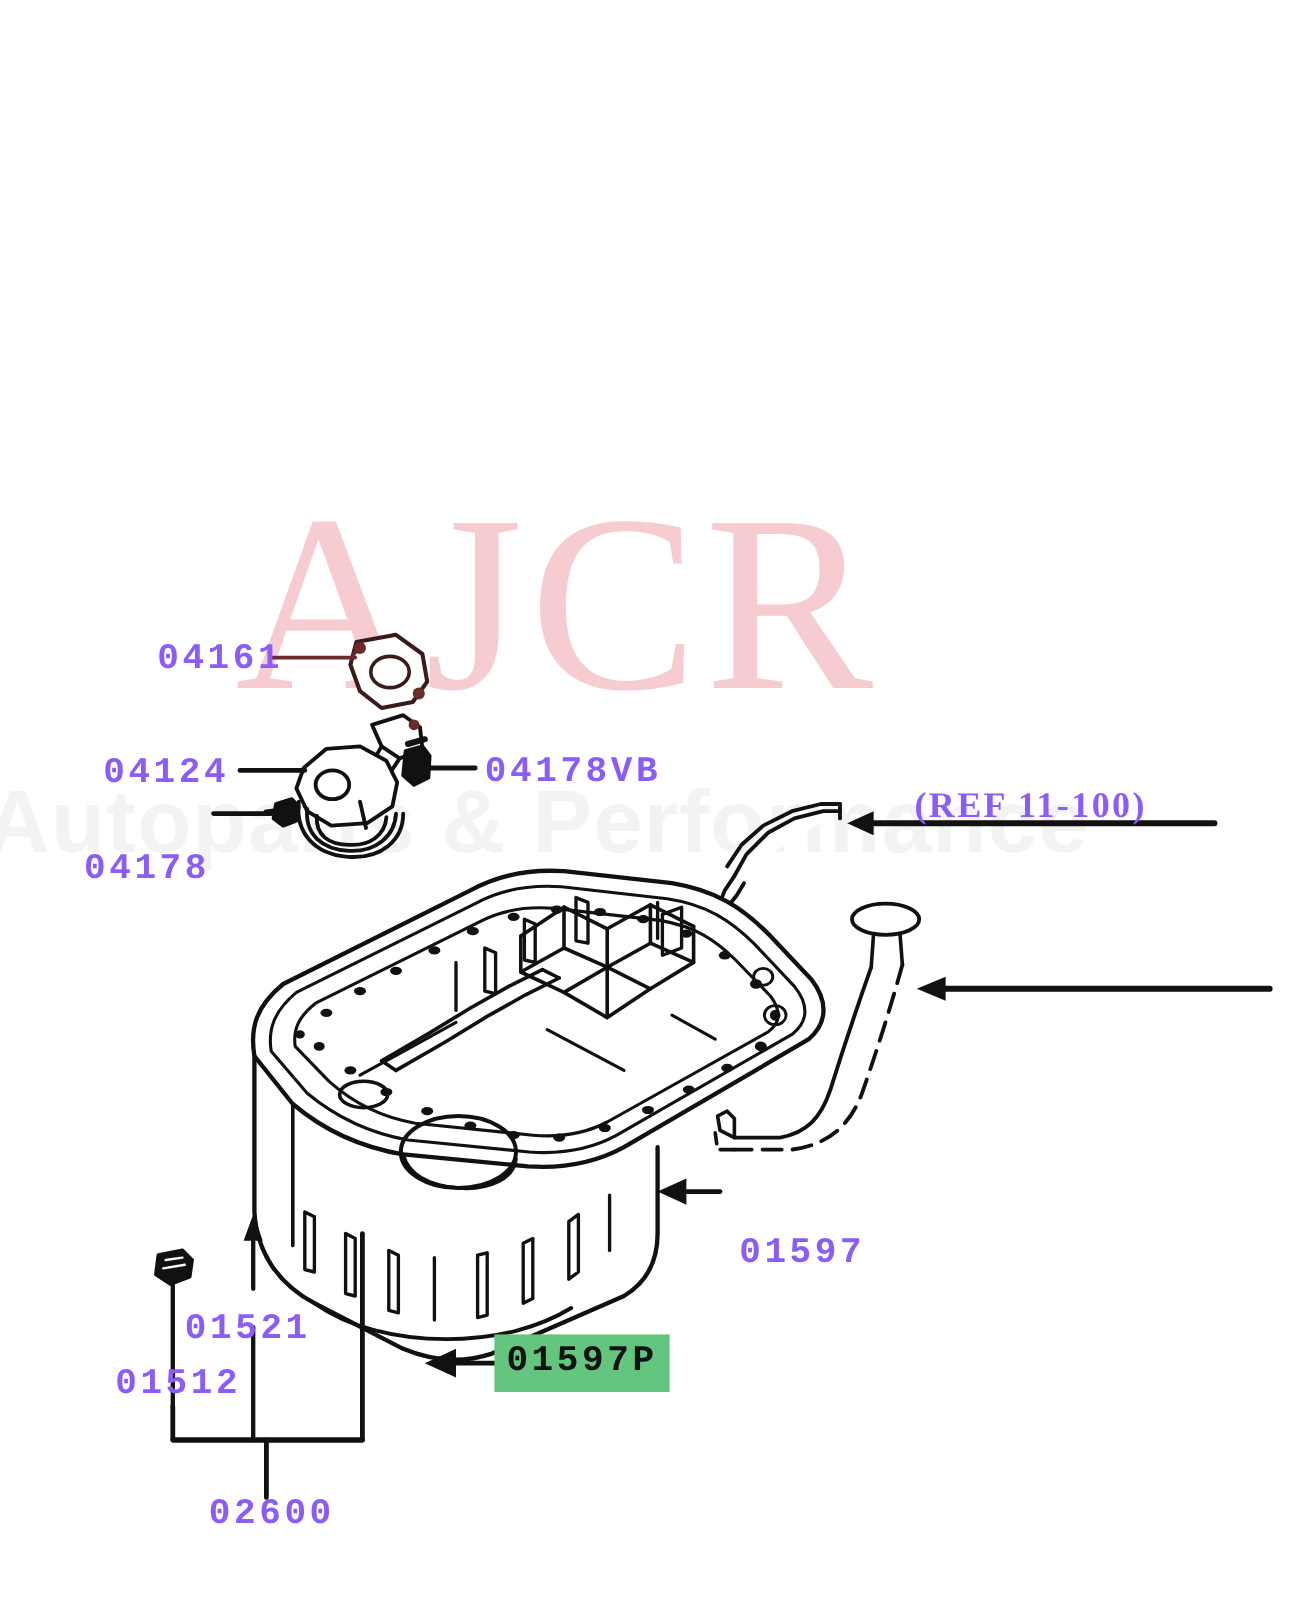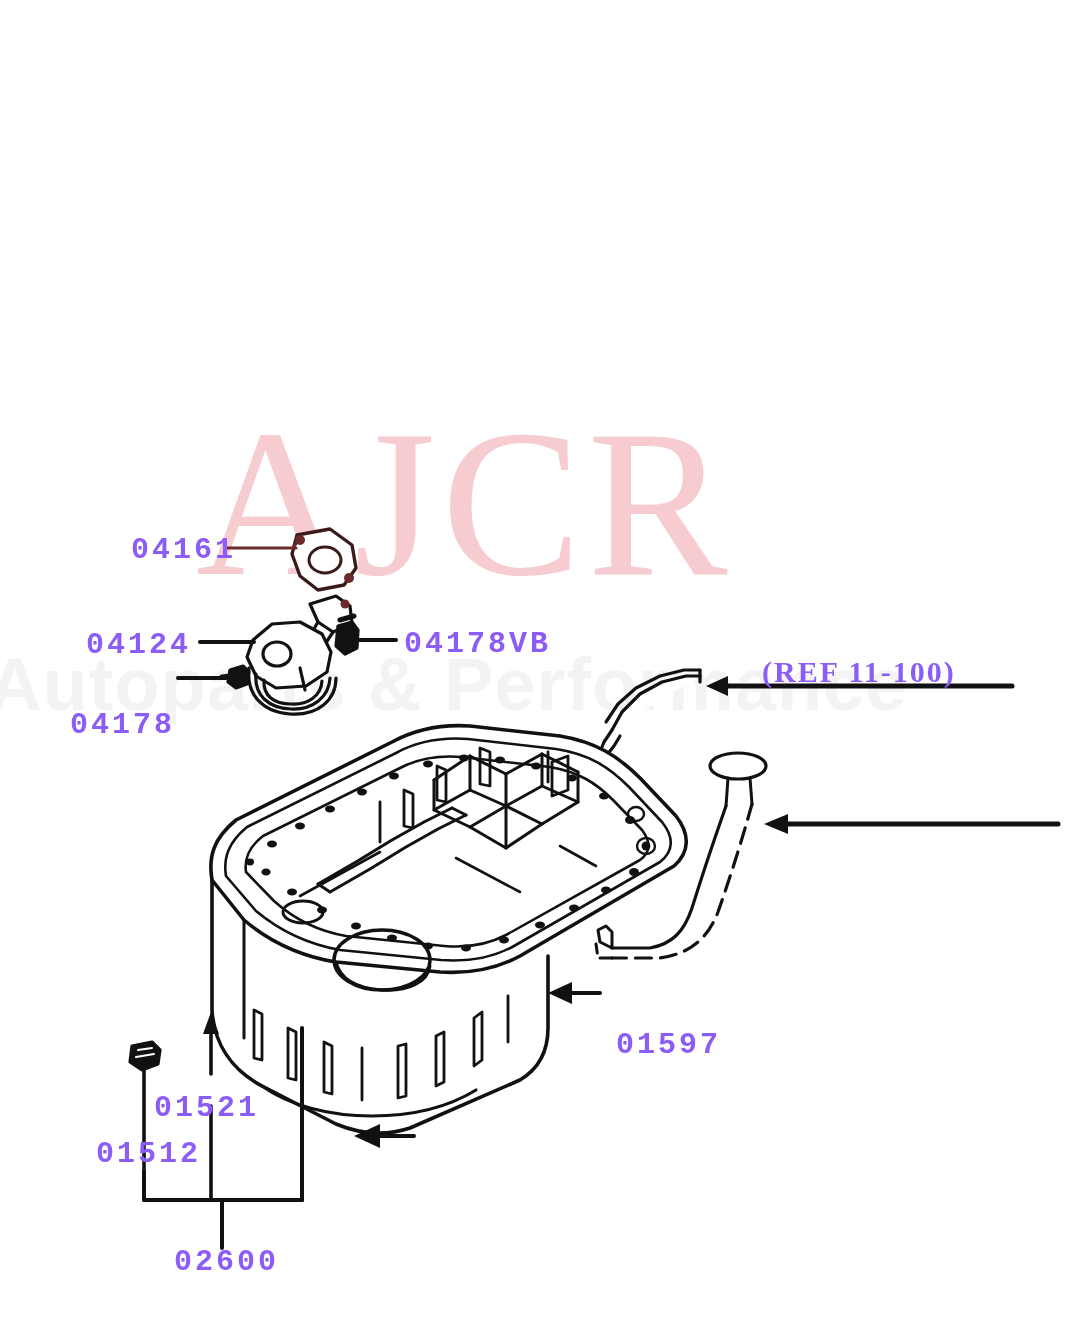--- a/index.html
+++ b/index.html
@@ -330,20 +330,21 @@
   <div class="lbl" style="left:131px; top:533px;">04161</div>
 
   <div class="lbl" style="left:86px; top:628px;">04124</div>
 
   <div class="lbl" style="left:70px; top:708px;">04178</div>
 
   <div class="lbl" style="left:404px; top:627px;">04178VB</div>
 
   <div class="lbl" style="left:616px; top:1028px;">01597</div>
 
+  <div class="lbl hl" style="left:412px; top:1112px;">01597P</div>
 
   <div class="lbl" style="left:154px; top:1091px;">01521</div>
 
   <div class="lbl" style="left:96px; top:1137px;">01512</div>
 
   <div class="lbl" style="left:174px; top:1245px;">02600</div>
 
   <div class="lbl ref" style="left:762px; top:655px;">(REF 11-100)</div>
 
 

